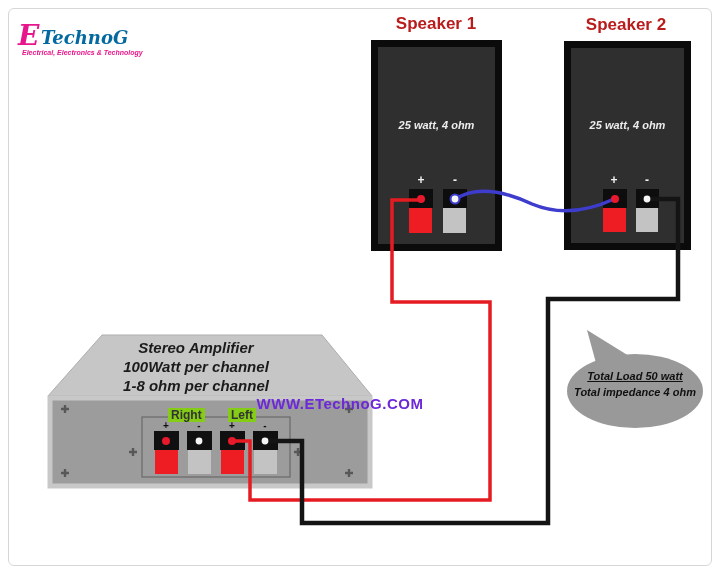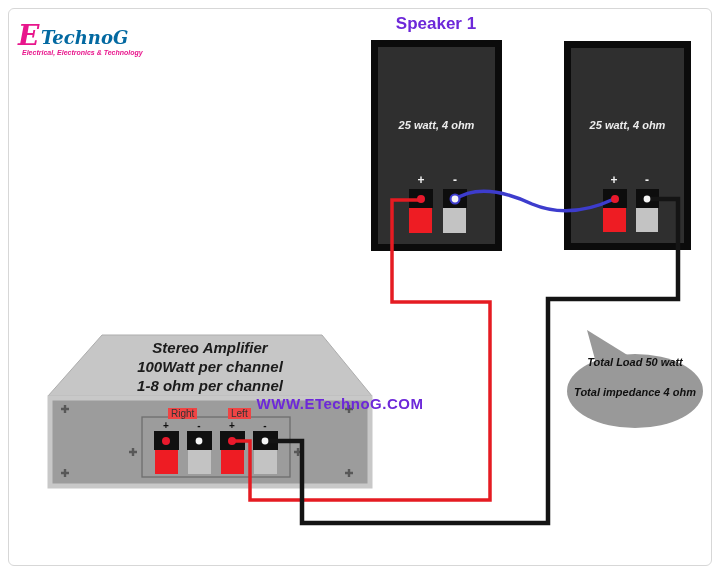--- a/index.html
+++ b/index.html
@@ -5,27 +5,27 @@
   html,body{margin:0;padding:0;background:#ffffff;}
   #stage{
     position:relative;width:720px;height:576px;background:#ffffff;overflow:hidden;
     font-family:"Liberation Sans", sans-serif;
   }
   .frame{position:absolute;left:8px;top:8px;width:702px;height:556px;
     border:1px solid #d7d7d7;border-radius:6px;}
   .ctr{text-align:center;}
   
   .speaker-box{position:absolute;background:#2f2f2f;border:7px solid #0b0b0b;box-sizing:border-box;}
-  .sp-title{font-size:17px;font-weight:700;color:#6d28d9;}
+  .sp-title{font-size:17px;font-weight:700;color:#b91c1c;}
   .sp-spec{font-size:11px;font-weight:700;font-style:italic;color:#ededed;}
   .sp-sign{font-size:12px;font-weight:700;color:#f2f2f2;width:16px;text-align:center;}
   
   .amp-text{font-size:15px;font-weight:700;font-style:italic;color:#1b1b1b;line-height:19px;}
   .watermark{font-size:15px;font-weight:700;color:#6d28d9;letter-spacing:0.5px;}
-  .chan-label{font-size:10px;font-weight:400;color:#333333;background:#ef4444;padding:0 3px;}
+  .chan-label{font-size:12px;font-weight:700;color:#333333;background:#84cc16;padding:0 3px;}
   .amp-sign{font-size:10px;font-weight:700;color:#101010;width:14px;text-align:center;}
   
   .bubble-text{font-size:11px;font-weight:700;font-style:italic;color:#101010;}
   .caption{font-size:23px;font-weight:700;font-style:italic;color:#141414;}
   
   .logo-e{font-family:"DejaVu Serif", serif;font-style:italic;font-weight:700;font-size:28px;line-height:28px;}
   .logo-name{font-family:"DejaVu Serif", serif;font-style:italic;font-weight:700;font-size:18px;line-height:18px;}
   .logo-tagline{font-style:italic;font-weight:700;font-size:7px;line-height:7px;}
   svg{position:absolute;left:0;top:0;}
   .txt{position:absolute;z-index:2;}
@@ -88,39 +88,40 @@
     <circle cx="199" cy="441" r="3.4" fill="#f5f5f5"></circle>
     <circle cx="232" cy="441" r="4" fill="#e8192c"></circle>
     <circle cx="265" cy="441" r="3.4" fill="#f5f5f5"></circle>
   </svg>
 
   <div class="txt logo-e" style="left: 18px; top: 22px; color: rgb(232, 22, 140);">E</div>
   <div class="txt logo-name" style="left: 41px; top: 29px; color: #0369a1;">TechnoG</div>
   <div class="txt logo-tagline" style="left: 22px; top: 49px; color: rgb(232, 22, 140);">Electrical, Electronics &amp; Technology</div>
 
   <div class="txt sp-title ctr" style="left:356px;top:14px;width:160px;">Speaker 1</div>
+  <div class="txt sp-title ctr" style="left:546px;top:15px;width:160px;">Speaker 2</div>
   <div class="txt sp-spec ctr" style="left:371px;top:119px;width:131px;">25 watt, 4 ohm</div>
   <div class="txt sp-spec ctr" style="left:564px;top:119px;width:127px;">25 watt, 4 ohm</div>
   <div class="txt sp-sign" style="left:413px;top:173px;">+</div>
   <div class="txt sp-sign" style="left:447px;top:173px;">-</div>
   <div class="txt sp-sign" style="left:606px;top:173px;">+</div>
   <div class="txt sp-sign" style="left:639px;top:173px;">-</div>
 
-  <div class="txt amp-text ctr" style="left:85px;top:338px;width:250px;">
+  <div class="txt amp-text ctr" style="left:71px;top:338px;width:250px;">
     <div>Stereo Amplifier</div>
     <div>100Watt per channel</div>
     <div>1-8 ohm per channel</div>
   </div>
   <div class="txt watermark ctr" style="left:240px;top:395px;width:200px;">WWW.ETechnoG.COM</div>
 
   <div class="txt chan-label" style="left:168px;top:408px;">Right</div>
   <div class="txt chan-label" style="left:228px;top:408px;">Left</div>
 
   <div class="txt amp-sign" style="left:159px;top:420px;">+</div>
   <div class="txt amp-sign" style="left:192px;top:420px;">-</div>
   <div class="txt amp-sign" style="left:225px;top:420px;">+</div>
   <div class="txt amp-sign" style="left:258px;top:420px;">-</div>
 
-  <div class="txt bubble-text ctr" style="left:565px;top:356px;width:140px;">Total Load 50 watt</div>
+  <div class="txt bubble-text ctr" style="left:565px;top:370px;width:140px;text-decoration:underline;">Total Load 50 watt</div>
   <div class="txt bubble-text ctr" style="left:565px;top:386px;width:140px;">Total impedance 4 ohm</div>
 
 
 </div>
 
 </body></html>

